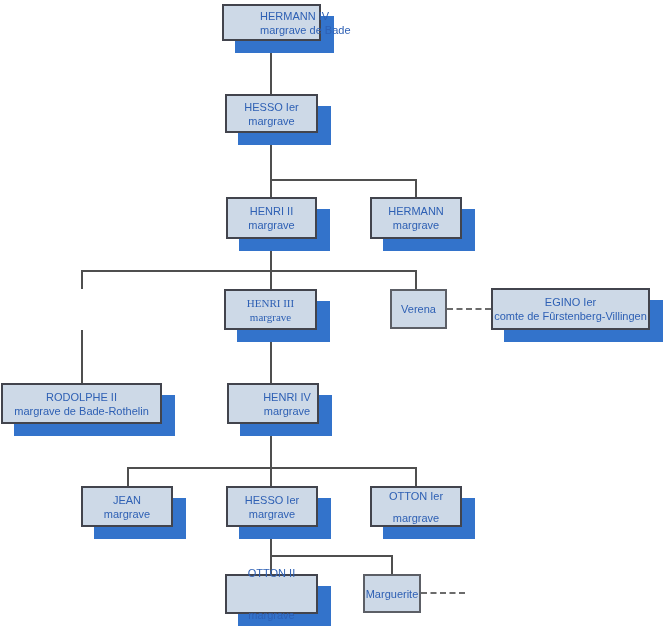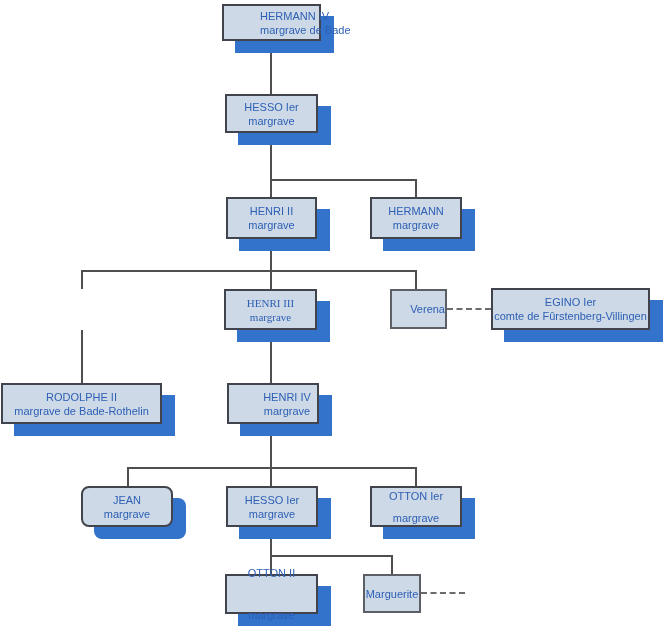--- a/index.html
+++ b/index.html
@@ -85,36 +85,36 @@
       <div class="st">margrave</div>
     </div>
     <div class="node shadow" style="left: 370px; top: 197px; width: 92px; height: 42px;">
       <div class="nm">HERMANN</div>
       <div class="st">margrave</div>
     </div>
     <div class="node shadow" style="left: 224px; top: 289px; width: 93px; height: 41px; font-family: Liberation Serif, serif;">
       <div class="nm">HENRI III</div>
       <div class="st">margrave</div>
     </div>
-    <div class="node spouse" style="left: 390px; top: 289px; width: 57px; height: 40px; text-align: right;">
+    <div class="node spouse" style="left: 390px; top: 289px; width: 57px; height: 40px;">
       <div class="nm">Verena</div>
     </div>
     <div class="node shadow" style="left: 491px; top: 288px; width: 159px; height: 42px;">
       <div class="nm">EGINO Ier</div>
       <div class="st">comte de Fûrstenberg-Villingen</div>
     </div>
     <div class="node shadow" style="left: 1px; top: 383px; width: 161px; height: 41px;">
       <div class="nm">RODOLPHE II</div>
       <div class="st">margrave de Bade-Rothelin</div>
     </div>
     <div class="node shadow" style="left: 227px; top: 383px; width: 92px; height: 41px; padding-left: 28px;">
       <div class="nm">HENRI IV</div>
       <div class="st">margrave</div>
     </div>
-    <div class="node shadow" style="left: 81px; top: 486px; width: 92px; height: 41px; border-radius: 8px;">
+    <div class="node shadow" style="left: 81px; top: 486px; width: 92px; height: 41px;">
       <div class="nm">JEAN</div>
       <div class="st">margrave</div>
     </div>
     <div class="node shadow" style="left: 226px; top: 486px; width: 92px; height: 41px;">
       <div class="nm">HESSO Ier</div>
       <div class="st">margrave</div>
     </div>
     <div class="node shadow" style="left: 370px; top: 486px; width: 92px; height: 41px; gap: 8px;">
       <div class="nm">OTTON Ier</div>
       <div class="st">margrave</div>

